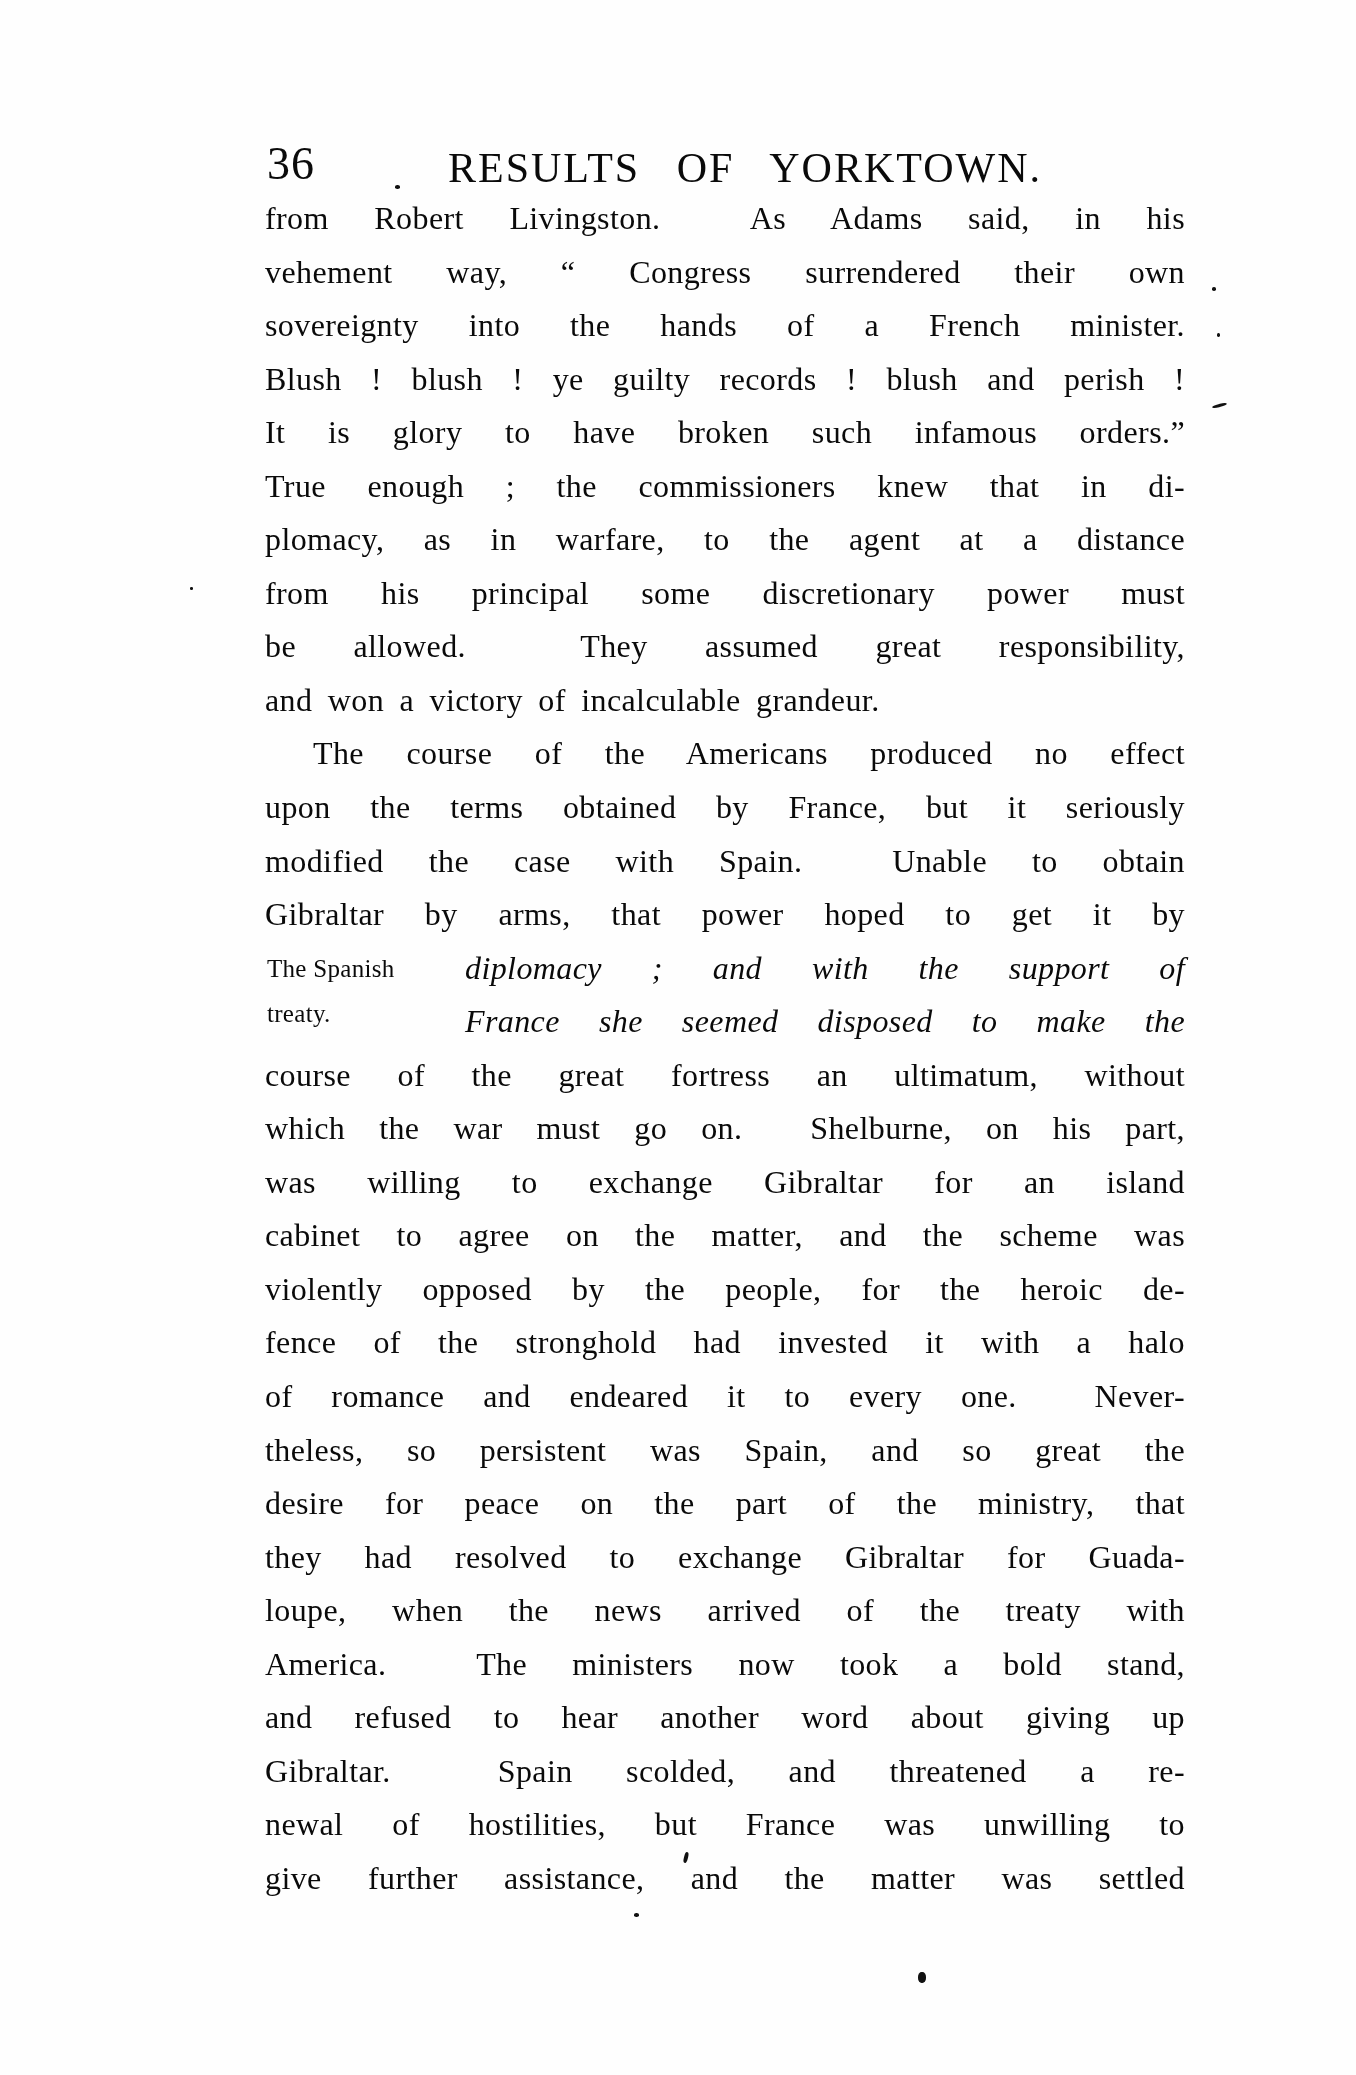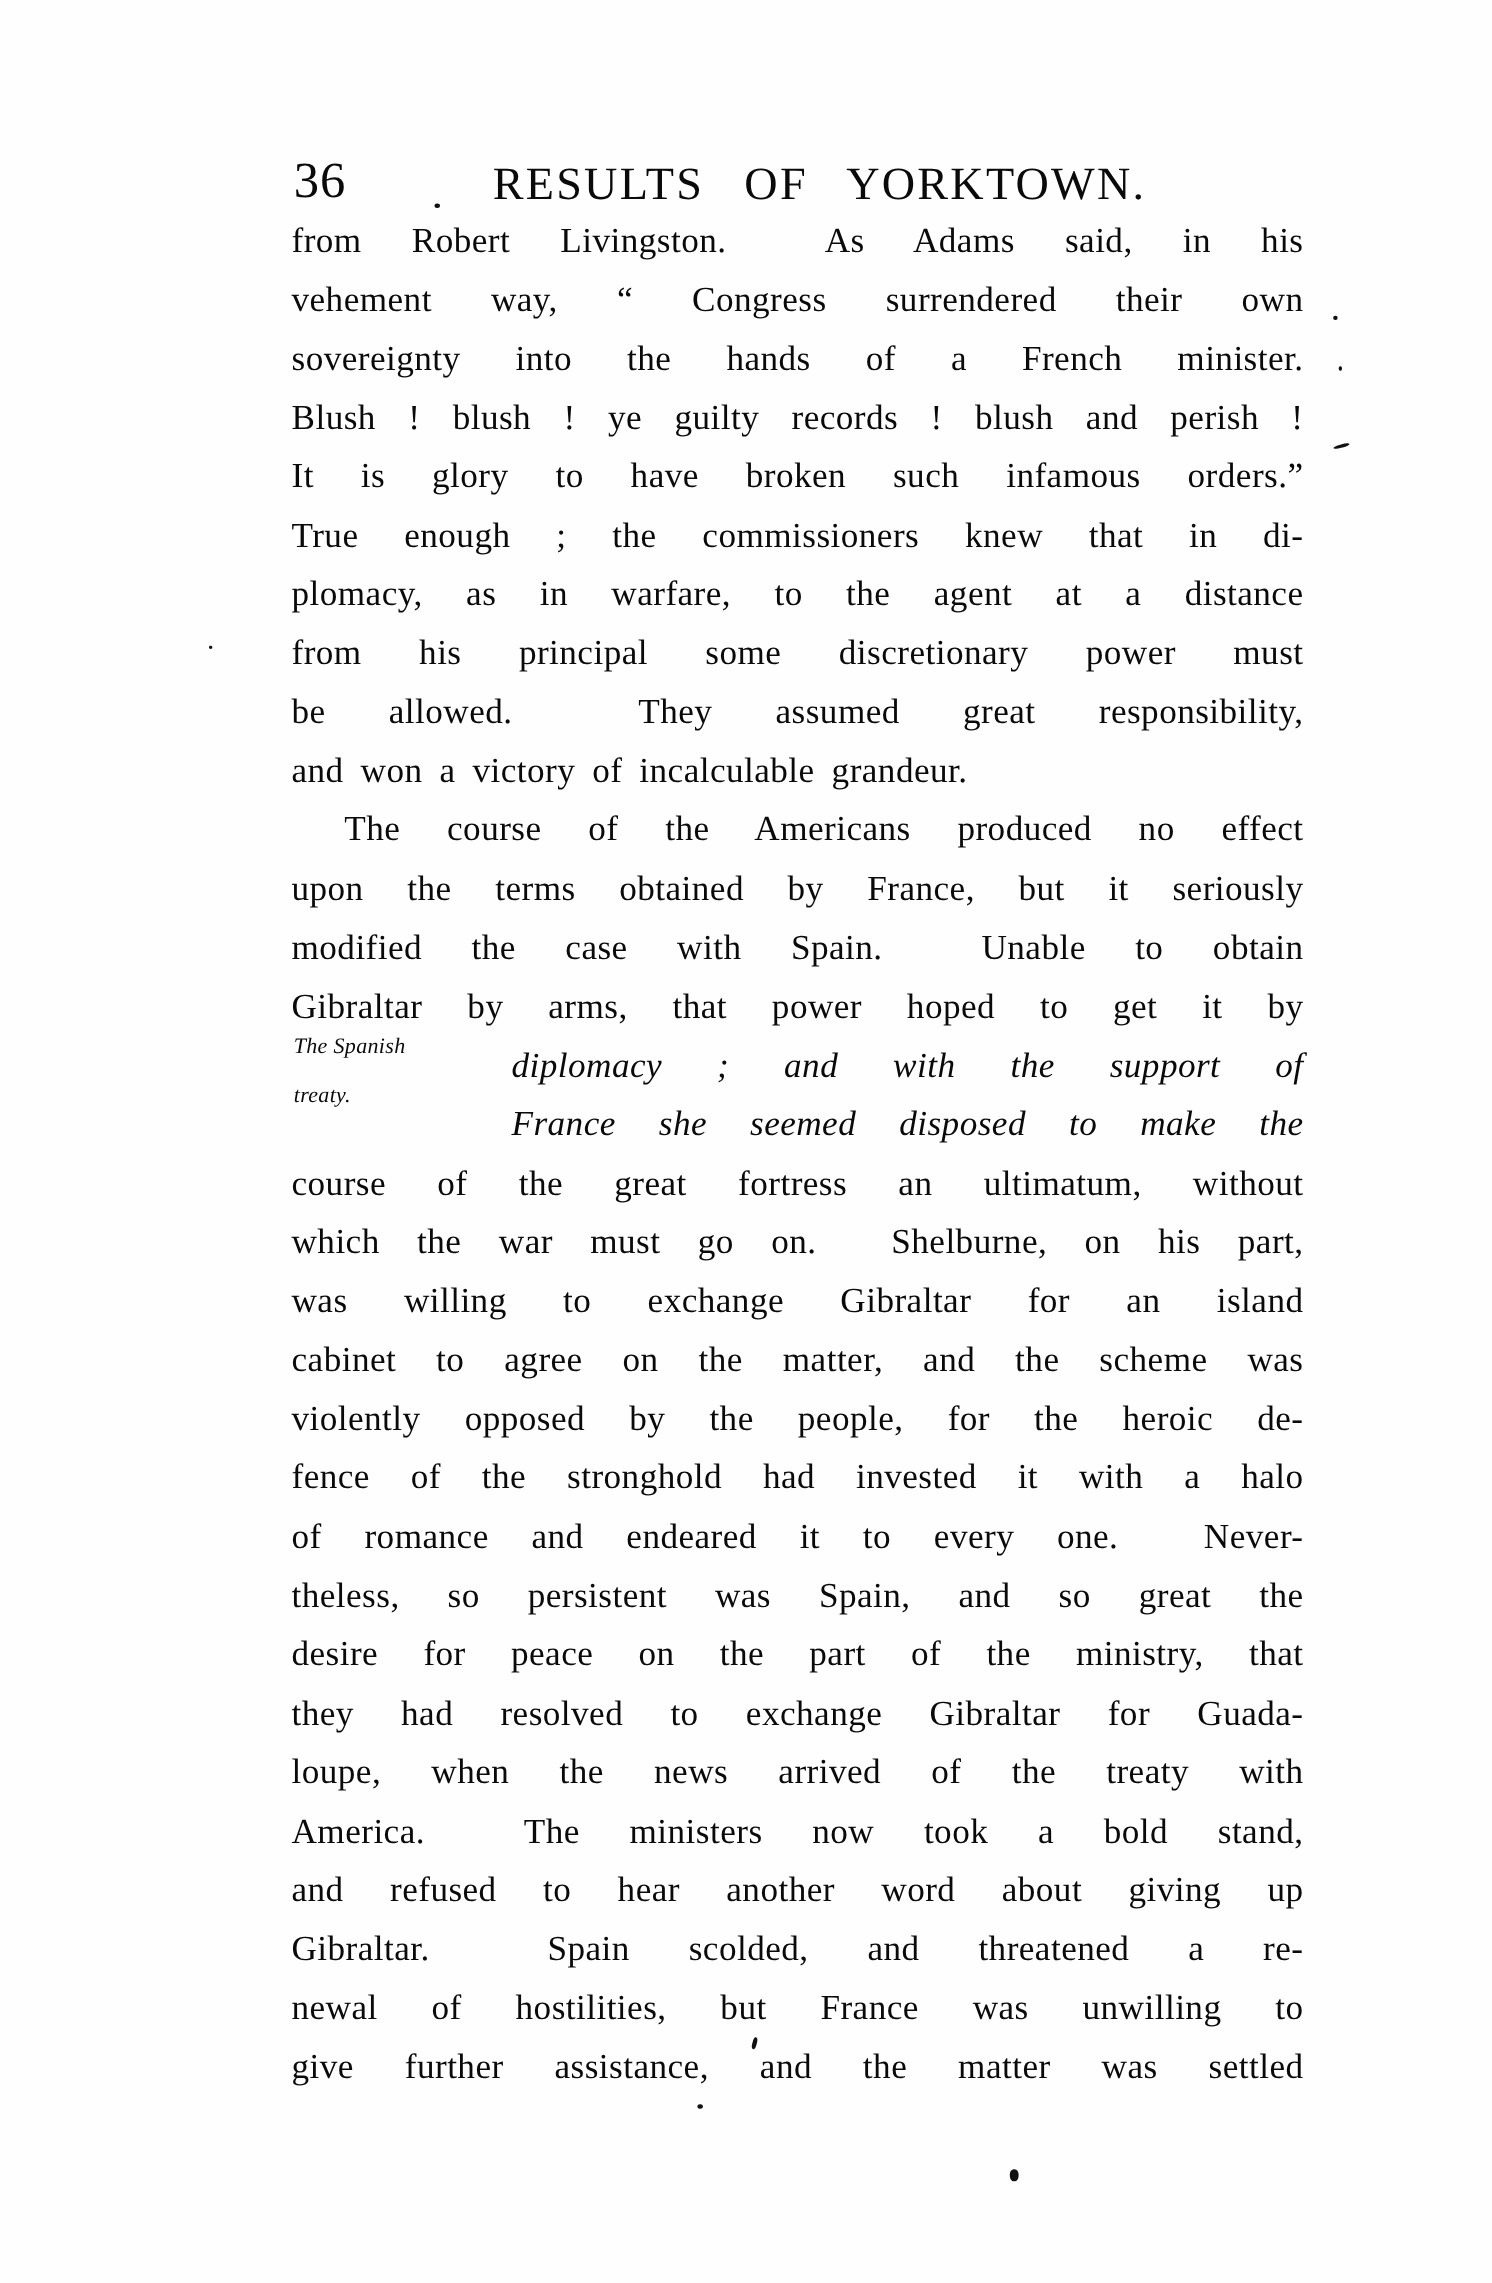--- a/index.html
+++ b/index.html
@@ -45,24 +45,23 @@
     text-align: justify;
     -moz-text-align-last: justify;
     text-align-last: justify;
     letter-spacing: 0.4px;
   }
   .line.indent { text-indent: 48px; }
   .line.cutin  { margin-left: 200px; font-style: italic; }
   .line.end    { text-align-last: left; word-spacing: 7px; }
   .sidenote {
     position: absolute;
-    left: 2px; top: 737px; width: 198px;
-    font-size: 20px; line-height: 45px;
+    left: 2px; top: 754px; width: 198px;
+    font-size: 25px; line-height: 45px;
     letter-spacing: 0.3px;
-    font-style: italic;
   }
   .sidenote div { white-space: nowrap; }
   .speck {
     position: absolute;
     background: #111;
     border-radius: 45%;
   }
 </style>
 </head>
 <body>

